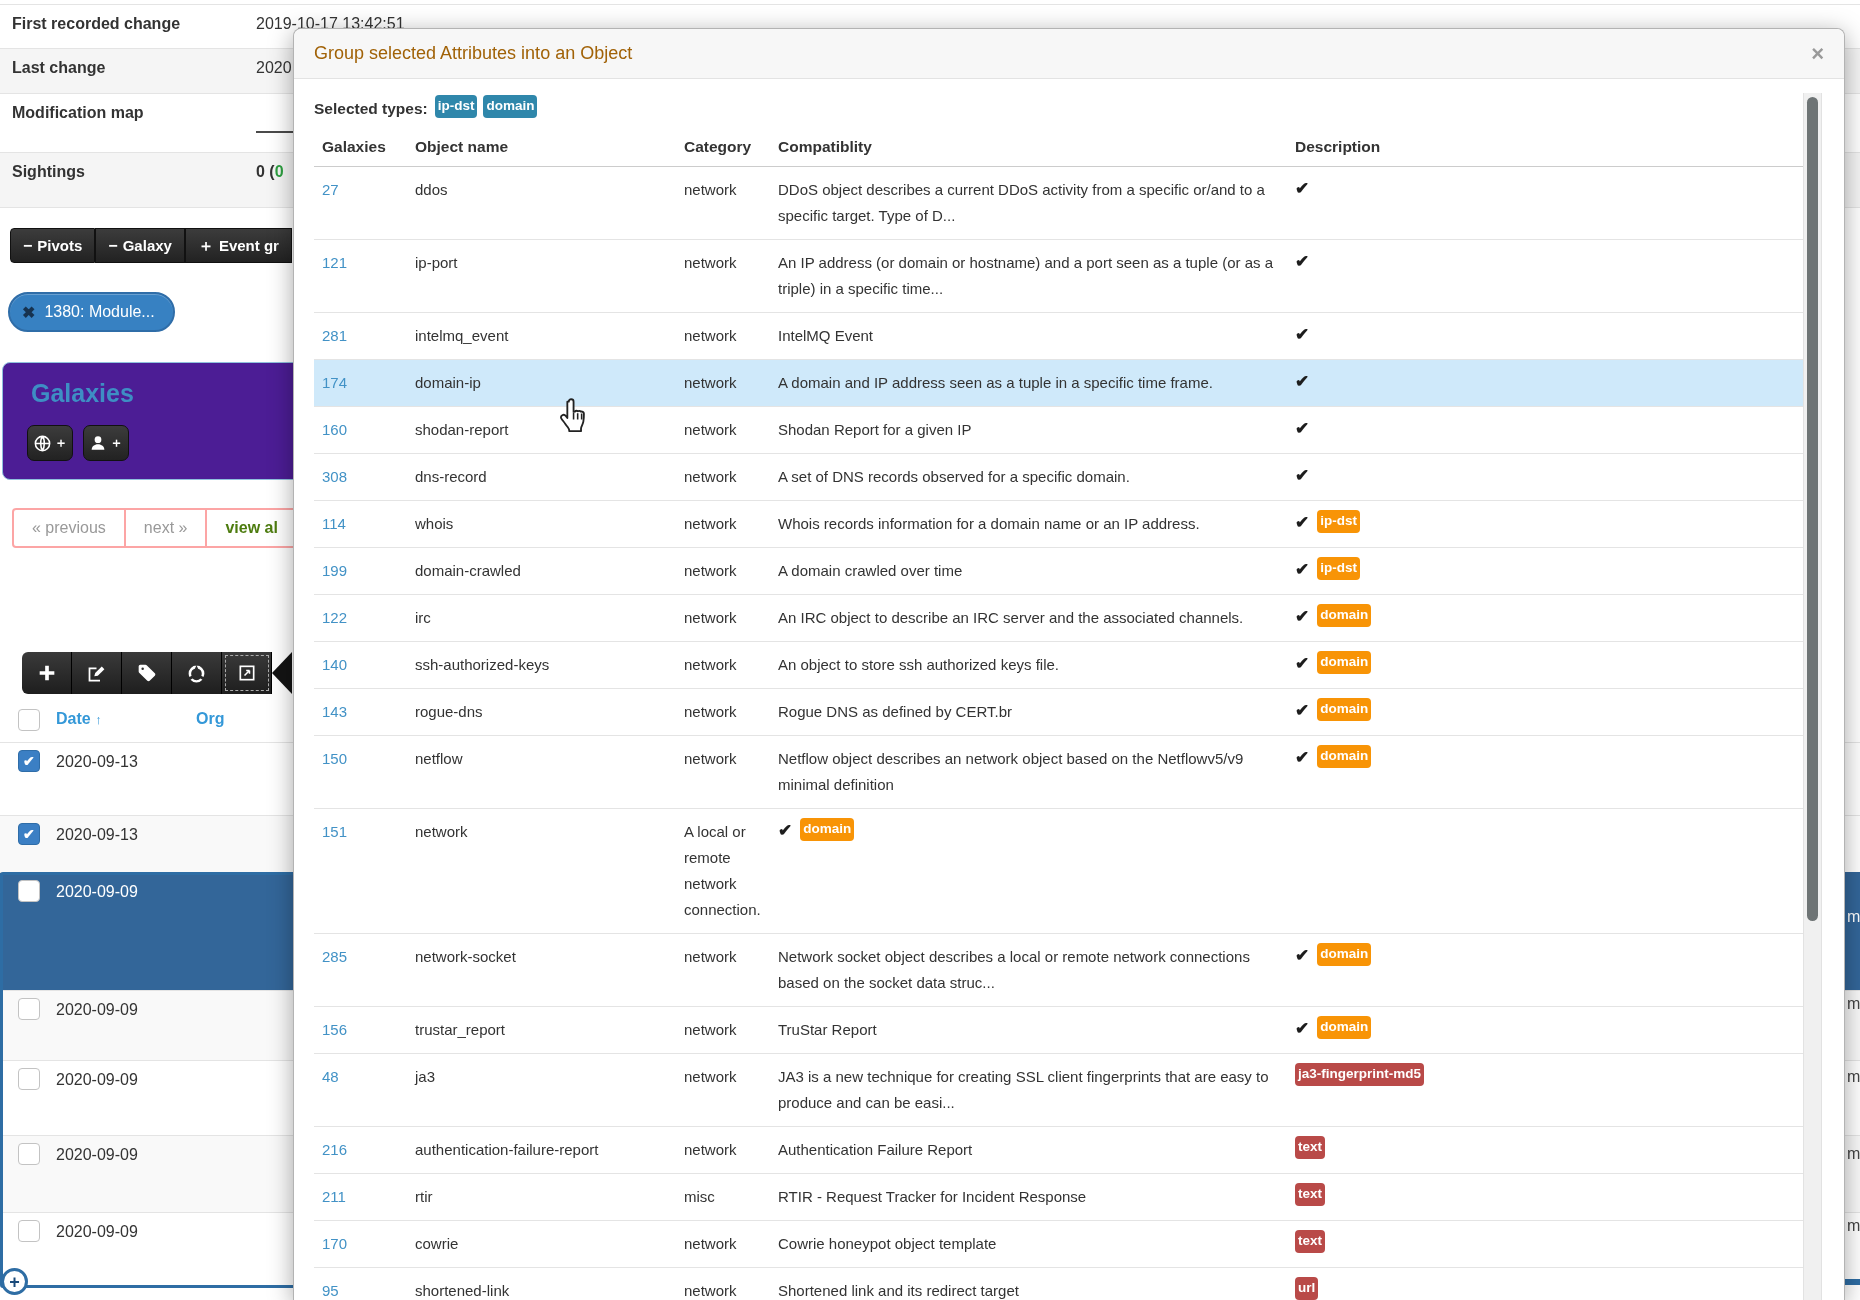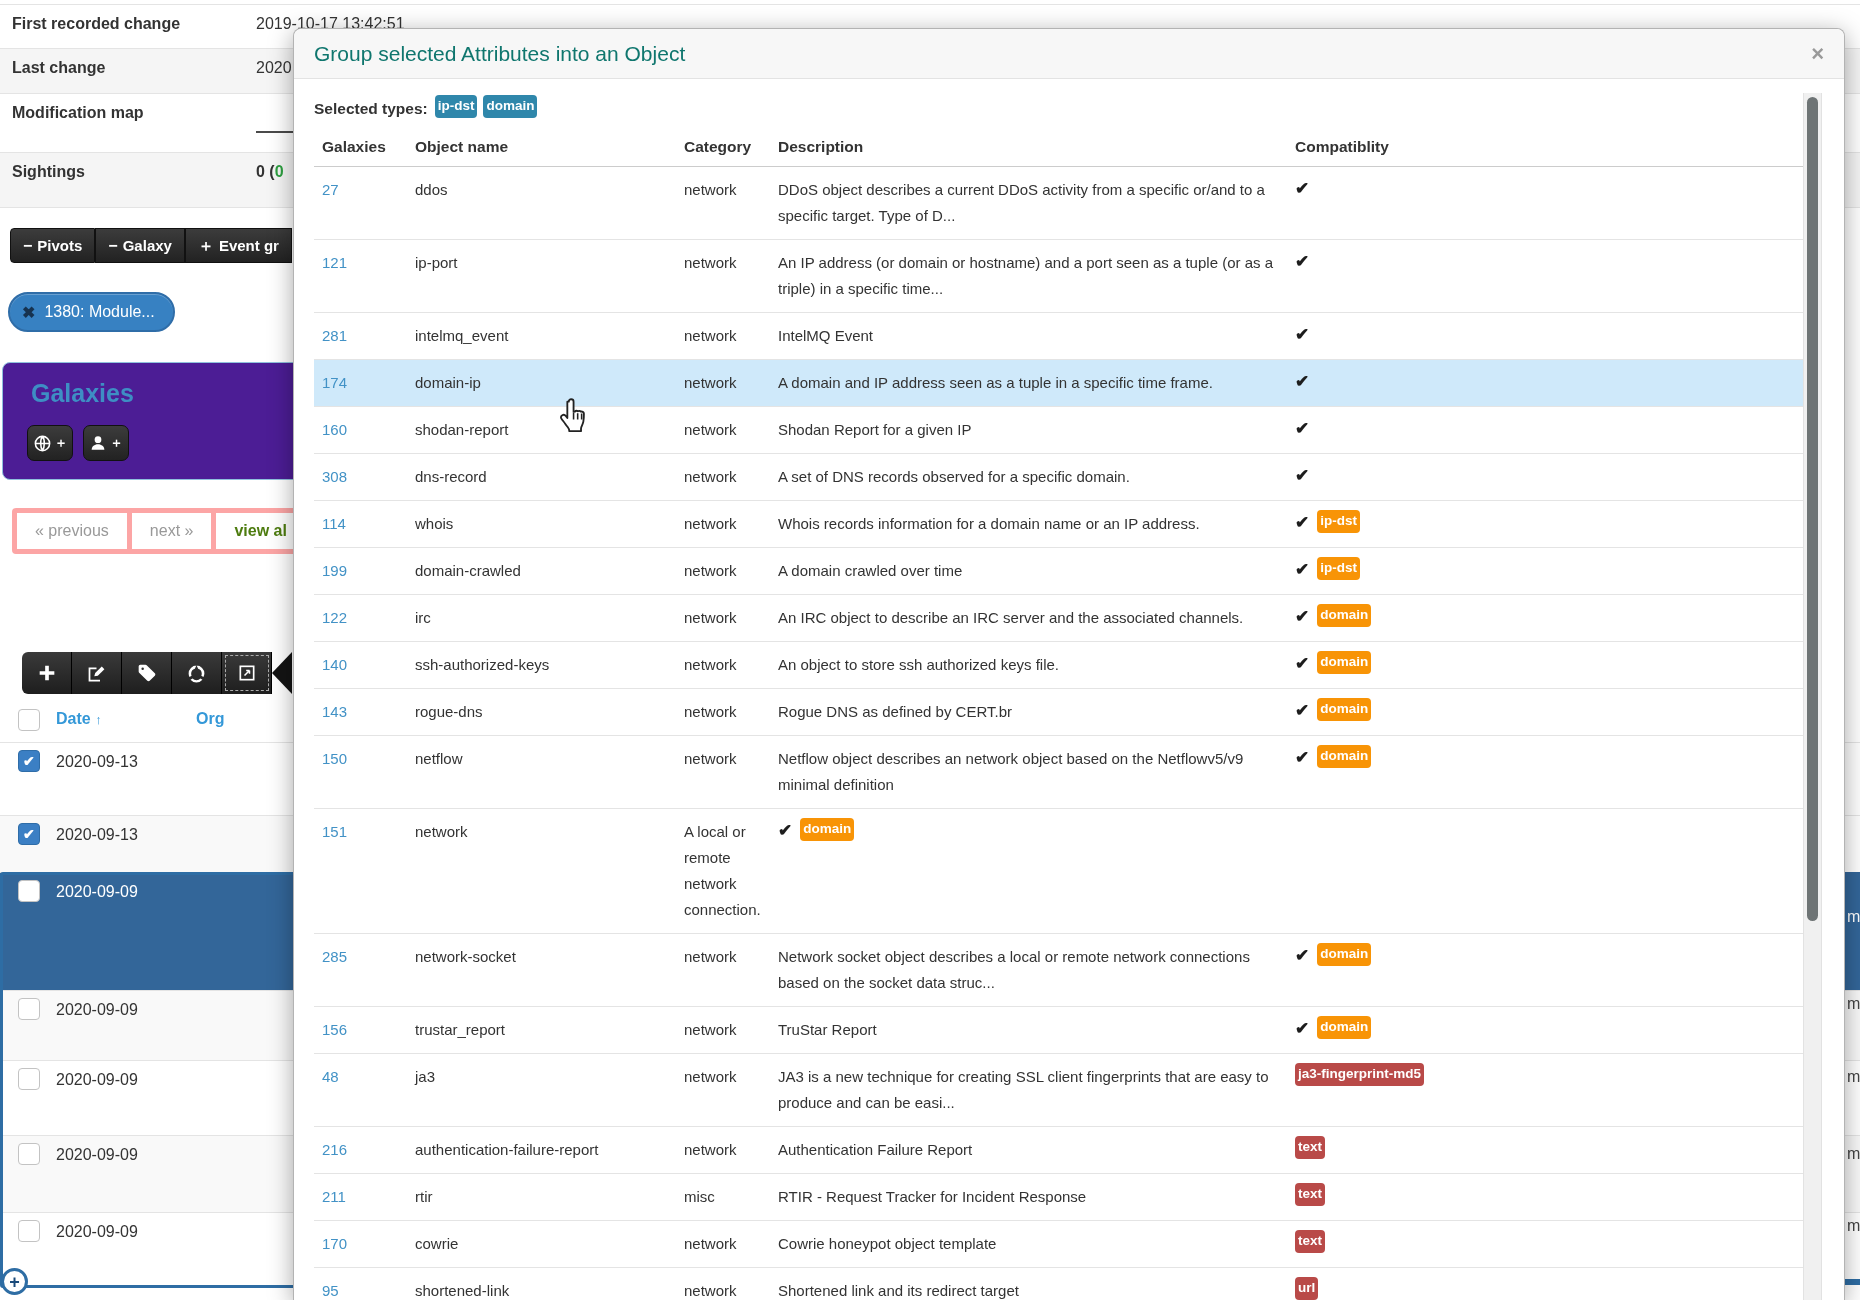--- a/index.html
+++ b/index.html
@@ -32,21 +32,21 @@
   .galaxies-panel { position:absolute; left:2px; top:362px; width:340px; height:118px;
                     border:1px solid #8fc1dd; border-radius:8px; background:#4c1d95; }
   .galaxies-title { position:absolute; left:28px; top:16px; font-size:25px; font-weight:bold; color:#3e8ec4; }
   .gbtn { width:46px; height:36px; background:linear-gradient(#3c3c3c,#222); border:1px solid #111;
           border-radius:7px; display:inline-flex; align-items:center; justify-content:center; gap:3px;
           color:#fff; cursor:pointer; }
   .gbtn .plus { font-size:13px; font-weight:bold; }
   .gbtn-wrap { position:absolute; left:24px; top:62px; display:flex; gap:10px; }
 
   .pager { position:absolute; left:12px; top:508px; display:flex; }
-  .pbtn { border:5px solid #fca5a5; background:#fff; font-size:16px; color:#999;
+  .pbtn { border:2px solid #fca5a5; background:#fff; font-size:16px; color:#999;
           padding:9px 18px; cursor:pointer; }
   .pbtn:first-child { border-radius:4px 0 0 4px; }
   .pbtn + .pbtn { border-left:none; }
   .pbtn.link { color:#4d7c0f; font-weight:bold; }
 
   .toolbar { position:absolute; left:22px; top:652px; height:42px; display:flex;
              border-radius:6px; overflow:visible; }
   .tcell { width:50px; height:42px; background:linear-gradient(#3a3a3a,#1e1e1e);
            border-right:1px solid #000; display:flex; align-items:center; justify-content:center; cursor:pointer; }
   .tcell:first-child { border-radius:6px 0 0 6px; }
@@ -81,21 +81,21 @@
   .sl-band { position:absolute; left:0; width:15px; }
   .sl-m { position:absolute; left:2px; font-size:16px; color:#444; }
   .sl-m.white { color:#fff; }
 
   
   #modal { position:absolute; left:293px; top:28px; width:1552px; height:1272px;
            background:#fff; border:1px solid #b3b3b3; border-bottom:none; border-radius:8px 8px 0 0;
            box-shadow:0 5px 25px rgba(0,0,0,.35); }
   .mhead { height:50px; background:#f7f7f7; border-bottom:1px solid #e3e3e3; border-radius:8px 8px 0 0;
            display:flex; align-items:center; padding:0 20px; }
-  .mtitle { font-size:21px; color:#0f766e; }
+  .mtitle { font-size:18px; color:#a16207; }
   .mclose { margin-left:auto; color:#9a9a9a; font-size:22px; font-weight:bold; cursor:pointer; line-height:1; }
   .mbody { position:relative; padding:16px 40px 0 20px; }
   .seltypes { display:flex; align-items:flex-end; gap:7px; font-size:15.5px; font-weight:bold; color:#333; }
   .badge { display:inline-block; color:#fff; font-weight:bold; font-size:13.5px; border-radius:4px;
            padding:3px 3px; line-height:1.25; white-space:nowrap; }
   .b-blue { background:#2f87ab; }
   .b-orange { background:#f89406; }
   .b-red { background:#b94a48; }
 
   .otable { margin-top:16px; width:1492px; }
@@ -303,22 +303,22 @@
   <div class="mbody">
     <div class="seltypes">
       <span>Selected types:</span>
       <span id="seltype-badges"><span class="badge b-blue" style="margin-right: 6px;">ip-dst</span><span class="badge b-blue" style="margin-right: 6px;">domain</span></span>
     </div>
     <div class="otable">
       <div class="ohead">
         <div>Galaxies</div>
         <div>Object name</div>
         <div>Category</div>
+        <div>Compatiblity</div>
         <div>Description</div>
-        <div>Compatiblity</div>
       </div>
       <div id="mrow-host">
           <div class="mrow">
             <a class="c-tpl">27</a>
             <div class="c-name">ddos</div>
             <div class="c-cat">network</div>
             <div class="c-desc">DDoS object describes a current DDoS activity from a specific or/and to a specific target. Type of D...</div>
             <div class="c-comp">
               <span class="check">✔</span>
             </div>

